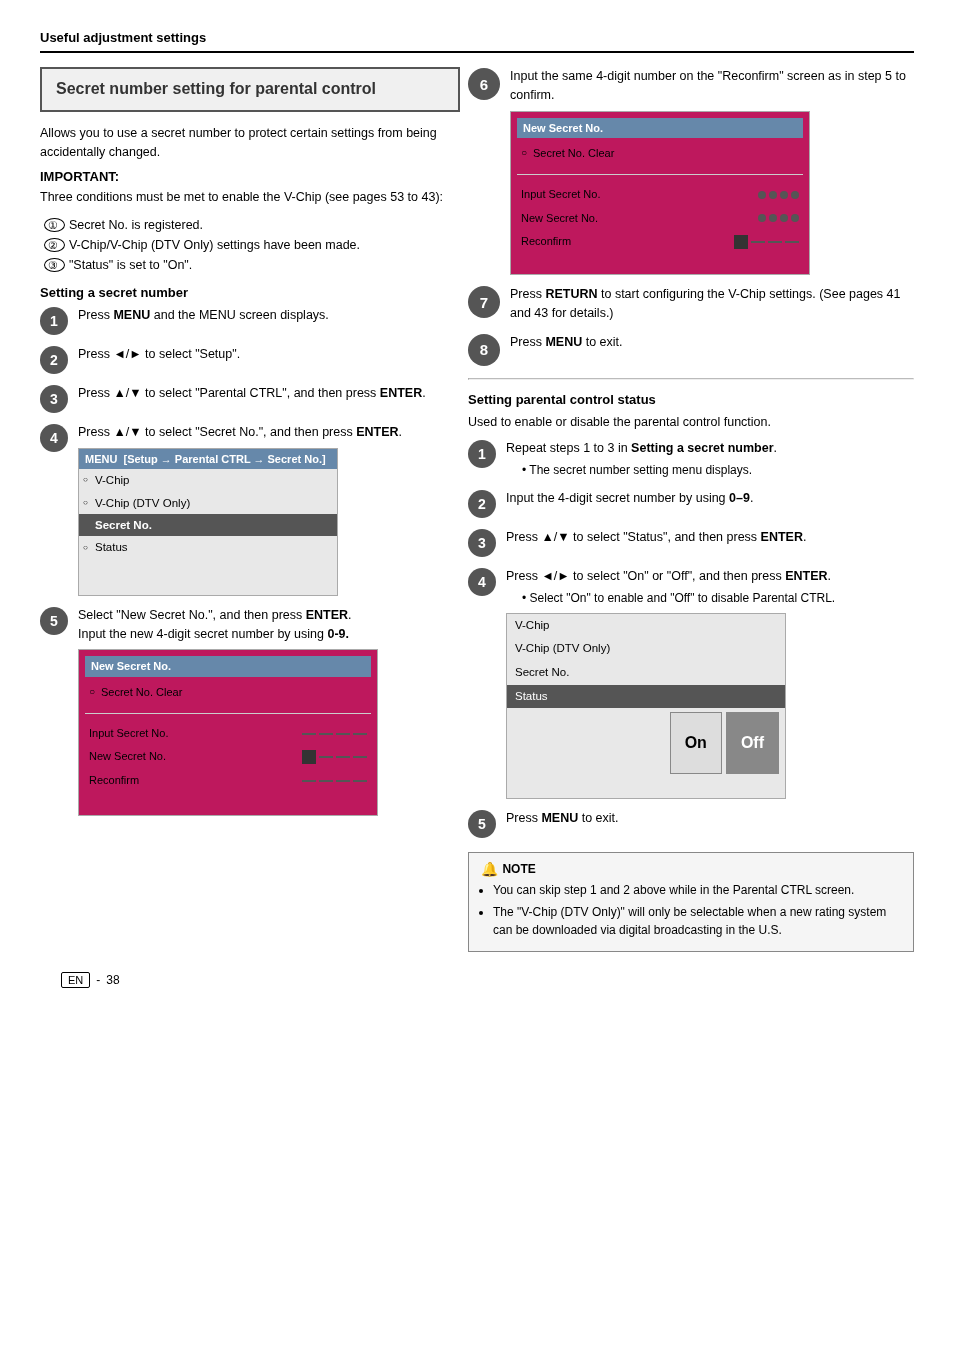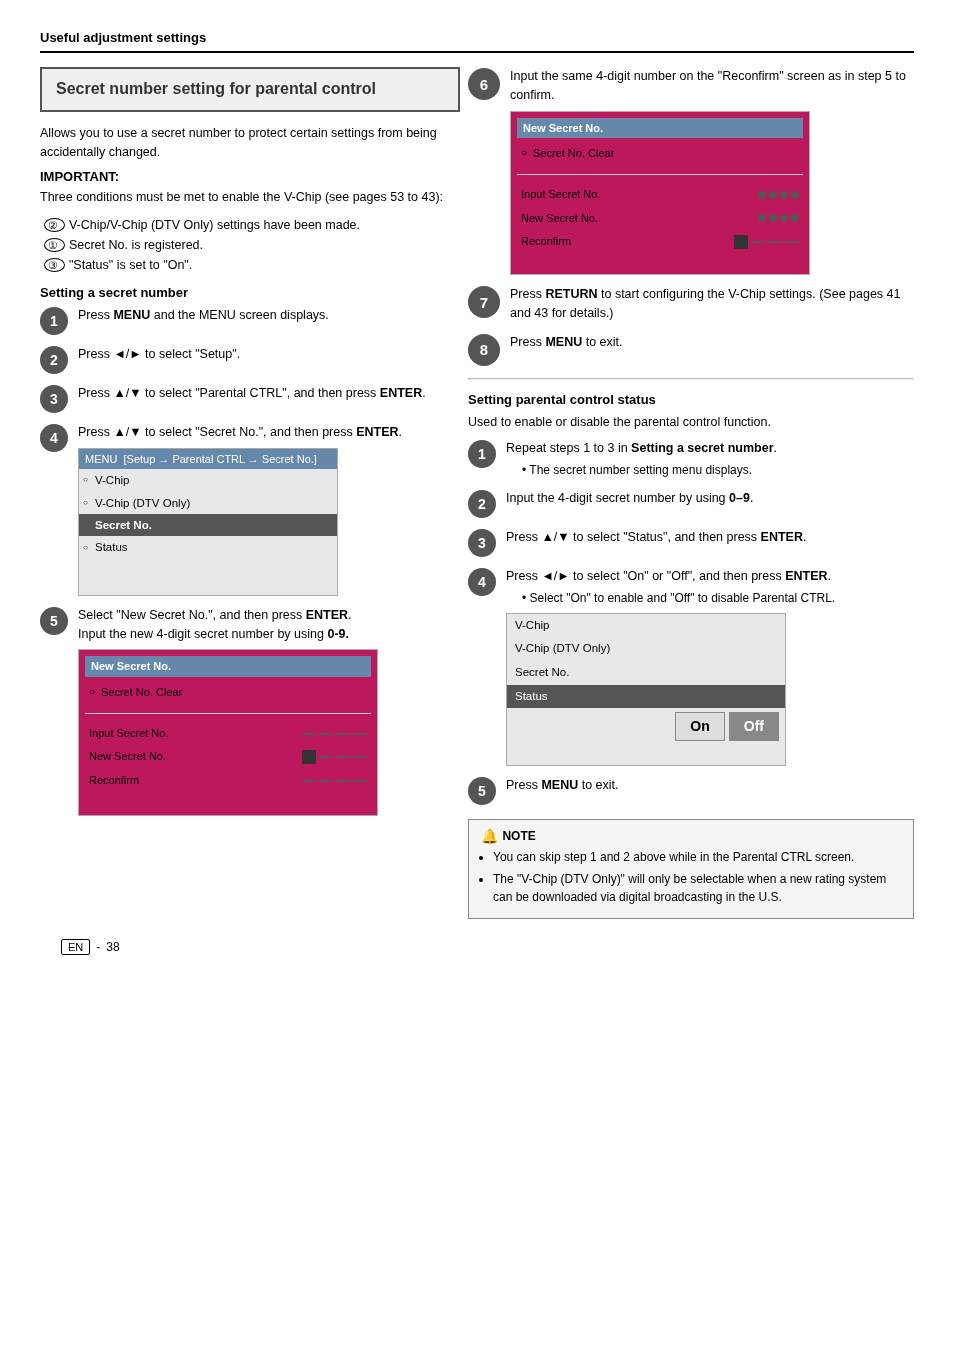--- a/index.html
+++ b/index.html
@@ -127,21 +127,21 @@
       margin-top: 6px;
       font-size: 11.5px;
       width: 260px;
     }
 
     .menu-title-bar {
       background: #6688aa;
       color: #fff;
       padding: 2px 6px;
       font-size: 11px;
-      font-weight: normal;
+      font-weight: bold;
     }
 
     .menu-item {
       padding: 2px 8px 2px 16px;
       line-height: 1.6;
       position: relative;
     }
 
     .menu-item.highlighted {
       background: #555;
@@ -296,22 +296,22 @@
     }
 
     .status-btn-row {
       display: flex;
       justify-content: flex-end;
       gap: 4px;
       padding: 4px 6px;
     }
 
     .status-btn {
-      padding: 3px 14px;
-      font-size: 14px;
+      padding: 18px 14px;
+      font-size: 16px;
       font-weight: bold;
       border: 1px solid #888;
       background: #ddd;
     }
 
     .status-btn.active {
       background: #888;
       color: #fff;
       border-color: #888;
     }
@@ -340,22 +340,22 @@
     <div class="section-box">
       <h2>Secret number setting for parental control</h2>
     </div>
 
     <p class="body-text">Allows you to use a secret number to protect certain settings from being accidentally changed.</p>
 
     <p class="important-label">IMPORTANT:</p>
     <p class="body-text">Three conditions must be met to enable the V-Chip (see pages 53 to 43):</p>
 
     <ul class="numbered-list">
+      <li data-num="①">Secret No. is registered.</li>
       <li data-num="②">V-Chip/V-Chip (DTV Only) settings have been made.</li>
-      <li data-num="①">Secret No. is registered.</li>
       <li data-num="③">"Status" is set to "On".</li>
     </ul>
 
     <p class="sub-heading">Setting a secret number</p>
 
     <div class="step-row">
       <div class="step-circle">1</div>
       <div class="step-content">
         Press <b>MENU</b> and the MENU screen displays.
       </div>

